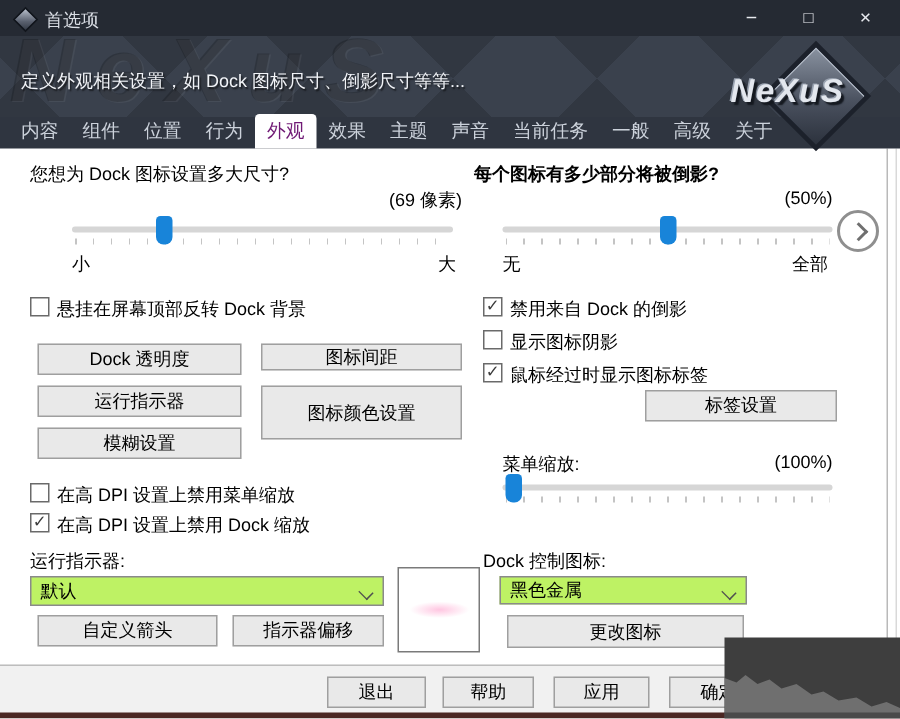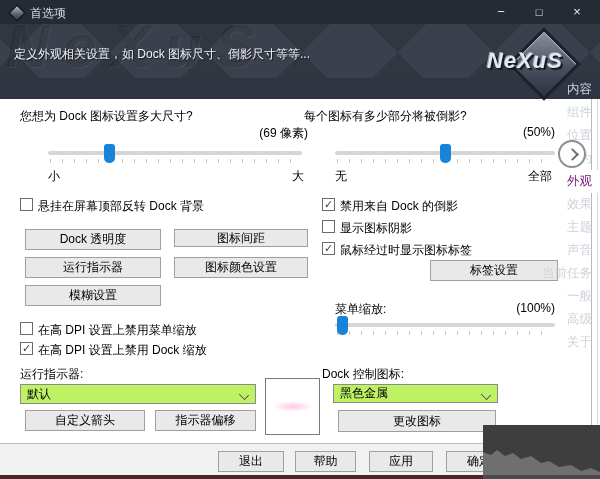--- a/index.html
+++ b/index.html
@@ -26,21 +26,21 @@
 
   
   .nexus-logo{position:absolute;right:6px;top:30px;width:138px;height:66px;z-index:7;}
   .nexus-diamond{position:absolute;left:62px;top:8px;width:46px;height:46px;transform:rotate(45deg);
     background:linear-gradient(135deg,#8a93a1,#4a515f 55%,#2c323d);border:3px solid #1c212b;box-shadow:inset 1px 1px 0 #aeb6c2;}
   .nexus-text{position:absolute;left:0;top:18px;width:138px;text-align:center;font-size:22px;font-weight:bold;font-style:italic;
     color:#e3e7ee;letter-spacing:1px;text-shadow:2px 2px 1px #14181f, -1px -1px 0 #9aa3b1;}
 
   
   .tabbar{position:absolute;left:0;top:78px;width:600px;height:21px;background:#2f3540;display:flex;align-items:flex-end;
-    padding-left:6px;box-sizing:border-box;z-index:3;flex-direction:column;}
+    padding-left:6px;box-sizing:border-box;z-index:3;}
   .tab{padding:3px 8px 3px 8px;color:#ccd2db;font-size:12.5px;white-space:nowrap;}
   .tab.active{background:#ffffff;color:#701a75;border-radius:3px 3px 0 0;}
 
   
   .content{position:absolute;left:0;top:99px;width:600px;height:344px;background:#ffffff;z-index:1;}
   .vline1{position:absolute;left:591px;top:99px;width:1px;height:344px;background:#b9b9b9;z-index:2;}
   .vline2{position:absolute;left:597px;top:99px;width:1px;height:344px;background:#d9d9d9;z-index:2;}
 
   .q-label{position:absolute;font-size:12px;color:#000;}
   .q-value{position:absolute;font-size:12px;color:#000;text-align:right;}
@@ -135,39 +135,39 @@
     <div class="q-label" style="left:20px;top:9px;">您想为 Dock 图标设置多大尺寸?</div>
     <div class="q-value" style="left:180px;top:26px;width:128px;">(69 像素)</div>
     <div class="slider" style="left:48px;top:44px;width:254px;">
       <div class="track"></div>
       <div class="ticks"></div>
       <div class="thumb" style="left: 24%;"></div>
     </div>
     <div class="end-label" style="left:48px;top:69px;">小</div>
     <div class="end-label" style="left:292px;top:69px;">大</div>
 
-    <div class="q-label" style="left:304px;top:9px;">每个图标有多少部分将被倒影?</div>
+    <div class="q-label" style="left:316px;top:9px;font-weight:bold;">每个图标有多少部分将被倒影?</div>
     <div class="q-value" style="left:440px;top:26px;width:115px;">(50%)</div>
     <div class="slider" style="left:335px;top:44px;width:220px;">
       <div class="track"></div>
       <div class="ticks"></div>
       <div class="thumb" style="left: 50%;"></div>
     </div>
     <div class="end-label" style="left:335px;top:69px;">无</div>
     <div class="end-label" style="left:528px;top:69px;">全部</div>
 
     <label class="cb" style="left:20px;top:99px;">
       <span class="box"></span>
       <span class="cb-label">悬挂在屏幕顶部反转 Dock 背景</span>
     </label>
 
     <div class="btn" style="left:25px;top:130px;width:136px;height:21px;">Dock 透明度</div>
     <div class="btn" style="left:174px;top:130px;width:134px;height:18px;text-align:right;">图标间距</div>
     <div class="btn" style="left:25px;top:158px;width:136px;height:21px;">运行指示器</div>
-    <div class="btn" style="left:174px;top:158px;width:134px;height:21px;">图标颜色设置</div>
+    <div class="btn" style="left:174px;top:158px;width:134px;height:36px;">图标颜色设置</div>
     <div class="btn" style="left:25px;top:186px;width:136px;height:21px;">模糊设置</div>
 
     <label class="cb" style="left:20px;top:223px;">
       <span class="box"></span>
       <span class="cb-label">在高 DPI 设置上禁用菜单缩放</span>
     </label>
     <label class="cb" style="left:20px;top:243px;">
       <span class="box checked"></span>
       <span class="cb-label">在高 DPI 设置上禁用 Dock 缩放</span>
     </label>

